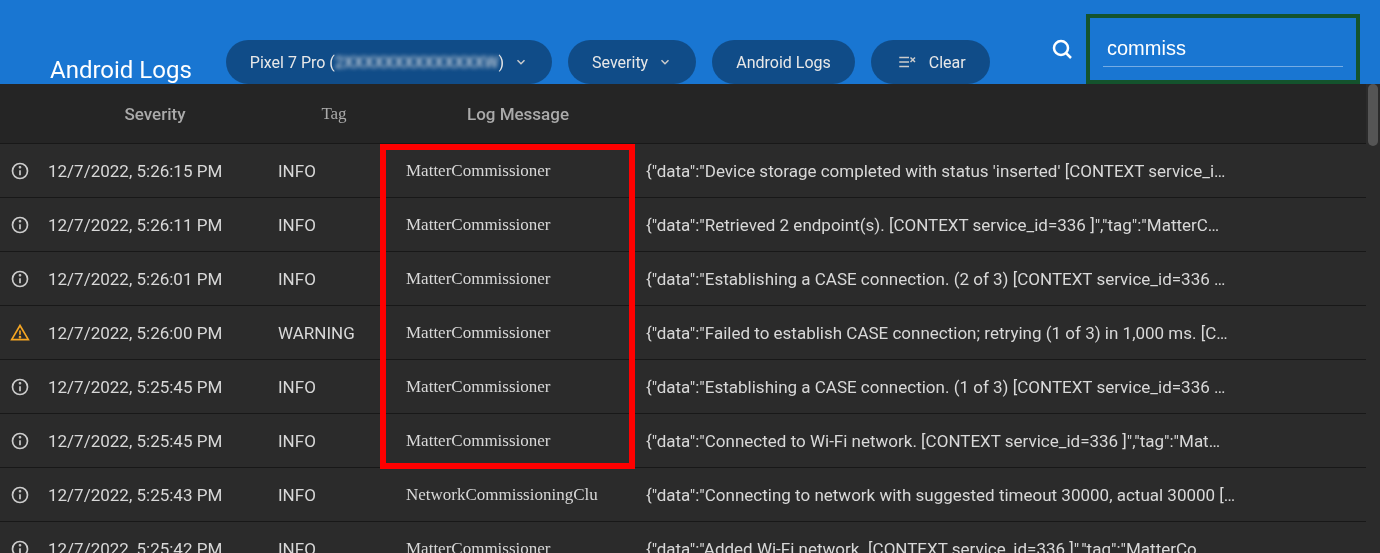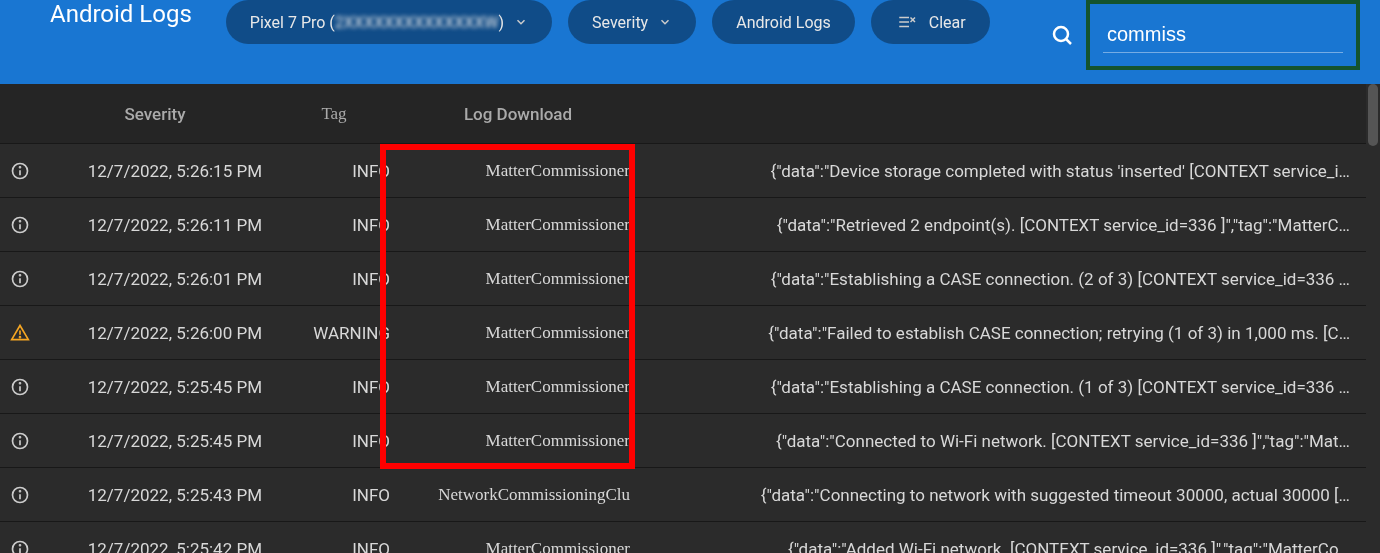--- a/index.html
+++ b/index.html
@@ -12,21 +12,21 @@
       background: #1a1a1a;
       color: #e0e0e0;
       width: 1380px;
       height: 553px;
       overflow: hidden;
     }
     .header {
       background: #1976d2;
       height: 84px;
       display: flex;
-      align-items: flex-start;
+      align-items: flex-end;
       padding: 0 20px 0 50px;
       gap: 16px;
     }
     .title {
       color: #fff;
       font-size: 24px;
       font-weight: 400;
       margin-right: 18px;
     }
     .pill {
@@ -103,21 +103,20 @@
       border-bottom: 1px solid #181818;
       background: #2b2b2b;
       font-size: 17px;
       color: #d8d8d8;
     }
     .row > div {
       padding: 0 8px;
       white-space: nowrap;
       overflow: hidden;
       text-overflow: ellipsis;
-      text-align: right;
     }
     .row:nth-child(even) {
     }
     .icon-cell {
       display: flex;
       align-items: center;
       justify-content: center;
     }
     .icon-cell svg {
       width: 20px;
@@ -218,21 +217,21 @@
     <span class="red-box-search">
       <input class="search-input" value="commiss" style="">
     </span>
   </div>
 </div>
 
 <div class="table-header">
   <div></div>
   <div class="th-severity">Severity</div>
   <div class="th-tag">Tag</div>
-  <div class="th-msg">Log Download</div>
+  <div class="th-msg">Log Message</div>
 </div>
 
 <div class="rows">
 
 <div class="row">
       <div class="icon-cell">
         <svg viewBox="0 0 24 24" fill="none" stroke="#ccc" stroke-width="2">
           <circle cx="12" cy="12" r="9"></circle>
           <line x1="12" y1="11" x2="12" y2="17"></line>
           <circle cx="12" cy="7.5" r="0.6" fill="#ccc"></circle>

